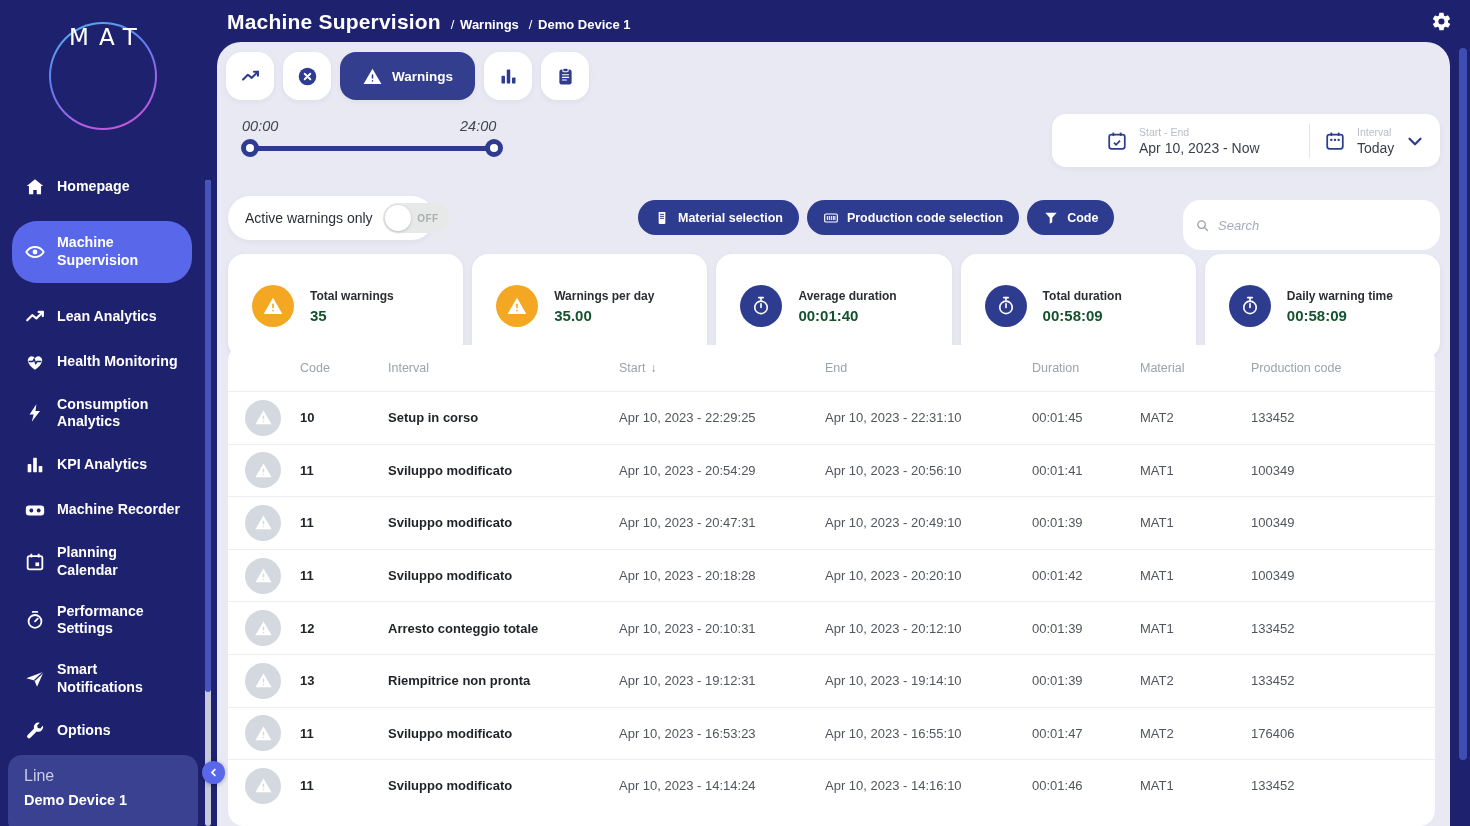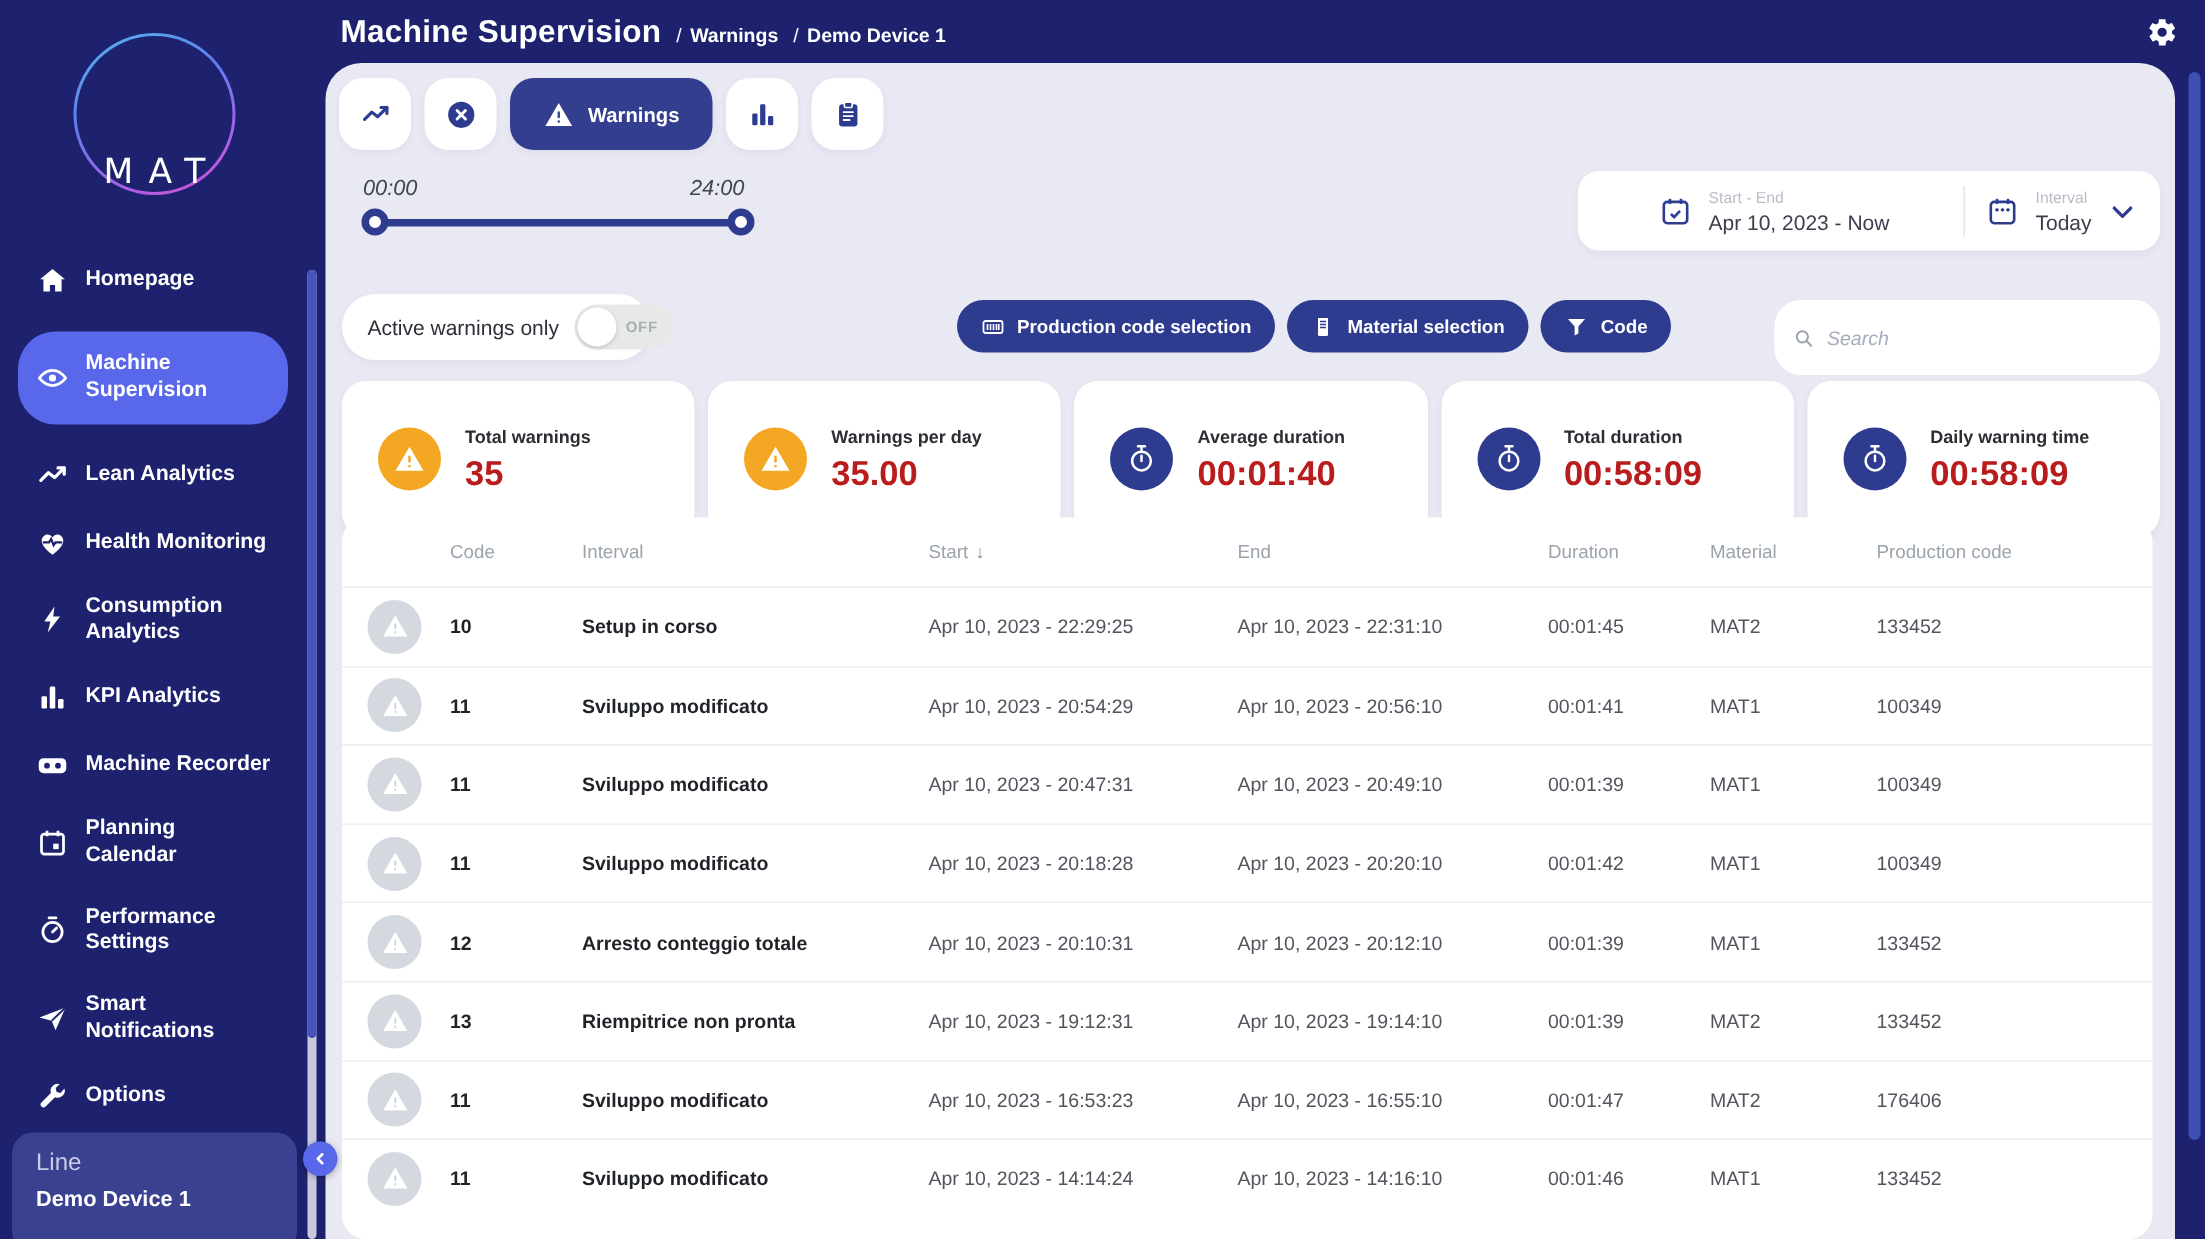--- a/index.html
+++ b/index.html
@@ -15,21 +15,21 @@
 
   
   .sidebar { position:absolute; left:0; top:0; width:217px; height:826px; }
   .logo-ring {
     position:absolute; left:49px; top:22px; width:108px; height:108px; border-radius:50%;
     background:linear-gradient(155deg,#56b9e9 0%,#5f7df0 40%,#b55ce2 80%,#d652cd 100%);
     padding:2px;
   }
   .logo-inner {
     width:100%; height:100%; border-radius:50%; background:#1e226e;
-    display:flex; align-items:flex-end; justify-content:center;
+    display:flex; align-items:flex-start; justify-content:center;
   }
   .logo-text { color:#fff; font-size:23px; font-weight:400; letter-spacing:10px; padding-left:10px; font-family:"DejaVu Sans", sans-serif; }
   .nav { position:absolute; left:12px; top:176px; width:180px; display:flex; flex-direction:column; gap:23px; }
   .nav-item { display:flex; align-items:center; gap:11px; padding:0 12px; cursor:pointer; }
   .nav-item .ic { width:22px; height:22px; color:#fff; flex:0 0 22px; }
   .nav-label { font-size:14.2px; font-weight:bold; color:#fff; white-space:pre-line; line-height:1.25; }
   .nav-item.active { background:#5968ea; border-radius:25px; padding:13px 12px; }
   .side-scroll { position:absolute; left:205px; top:180px; width:6px; height:646px; background:#c7cadf; border-radius:3px; }
   .side-scroll-thumb { position:absolute; left:0; top:0; width:6px; height:512px; background:#4553bb; border-radius:3px; }
   .device-card {
@@ -124,21 +124,21 @@
 
   
   .stats { position:absolute; left:11px; top:212px; width:1212px; display:flex; gap:9px; }
   .stat-card {
     flex:1; height:104px; background:#fff; border-radius:16px; display:flex; align-items:center; gap:16px; padding-left:24px;
     box-shadow:0 2px 6px rgba(30,34,110,.05);
   }
   .stat-icon { width:42px; height:42px; border-radius:50%; display:flex; align-items:center; justify-content:center; flex:0 0 42px; }
   .stat-icon .ic { width:22px; height:22px; }
   .stat-label { font-size:12px; font-weight:bold; color:#2b2e33; }
-  .stat-value { font-size:23px; font-weight:800; color:#b91c1c; margin-top:4px; }
+  .stat-value { font-size:15px; font-weight:800; color:#14532d; margin-top:4px; }
 
   
   .table-card {
     position:absolute; left:11px; top:303px; width:1207px; height:481px; background:#fff; border-radius:16px;
     overflow:hidden;
   }
   .t-grid { display:grid; grid-template-columns:55px 88px 231px 206px 207px 108px 111px auto; align-items:center; padding-left:17px; }
   .t-head { height:46px; }
   .t-head .th { font-size:12.5px; color:#9ba3ac; cursor:pointer; display:flex; align-items:center; gap:5px; }
   .sort-arrow { font-size:12px; color:#8a909a; }
@@ -390,34 +390,34 @@
     <div class="toggle">
       <div class="toggle-knob"></div>
       <span class="toggle-state">OFF</span>
     </div>
   </div>
 
   <div class="filter-buttons">
     <button class="btn">
       <span class="ic">
           <svg viewBox="0 0 24 24">
-            <rect x="2.5" y="6" width="19" height="12" rx="2" fill="none" stroke="#fff" stroke-width="1.8"></rect>
-            <path d="M6.5 9v6M9.5 9v6M12.5 9v6M15.5 9v6M17.8 9v6" stroke="#fff" stroke-width="1.6"></path>
-          </svg>
-        </span>
-      <span>Production code selection</span>
+            <path d="M7 3h10v16.5a1.5 1.5 0 0 1-1.5 1.5h-7A1.5 1.5 0 0 1 7 19.5z" fill="#fff"></path>
+            <path d="M9 6.5h6M9 9.5h6M9 12.5h6" stroke="#2e3c90" stroke-width="1.5"></path>
+          </svg>
+        </span>
+      <span>Material selection</span>
     </button>
     <button class="btn">
       <span class="ic">
           <svg viewBox="0 0 24 24">
-            <path d="M7 3h10v16.5a1.5 1.5 0 0 1-1.5 1.5h-7A1.5 1.5 0 0 1 7 19.5z" fill="#fff"></path>
-            <path d="M9 6.5h6M9 9.5h6M9 12.5h6" stroke="#2e3c90" stroke-width="1.5"></path>
-          </svg>
-        </span>
-      <span>Material selection</span>
+            <rect x="2.5" y="6" width="19" height="12" rx="2" fill="none" stroke="#fff" stroke-width="1.8"></rect>
+            <path d="M6.5 9v6M9.5 9v6M12.5 9v6M15.5 9v6M17.8 9v6" stroke="#fff" stroke-width="1.6"></path>
+          </svg>
+        </span>
+      <span>Production code selection</span>
     </button>
     <button class="btn">
       <span class="ic">
           <svg viewBox="0 0 24 24">
             <path d="M3.5 4h17l-6.6 7.6v6.9l-3.8 2V11.6z" fill="#fff"></path>
           </svg>
         </span>
       <span>Code</span>
     </button>
   </div>

